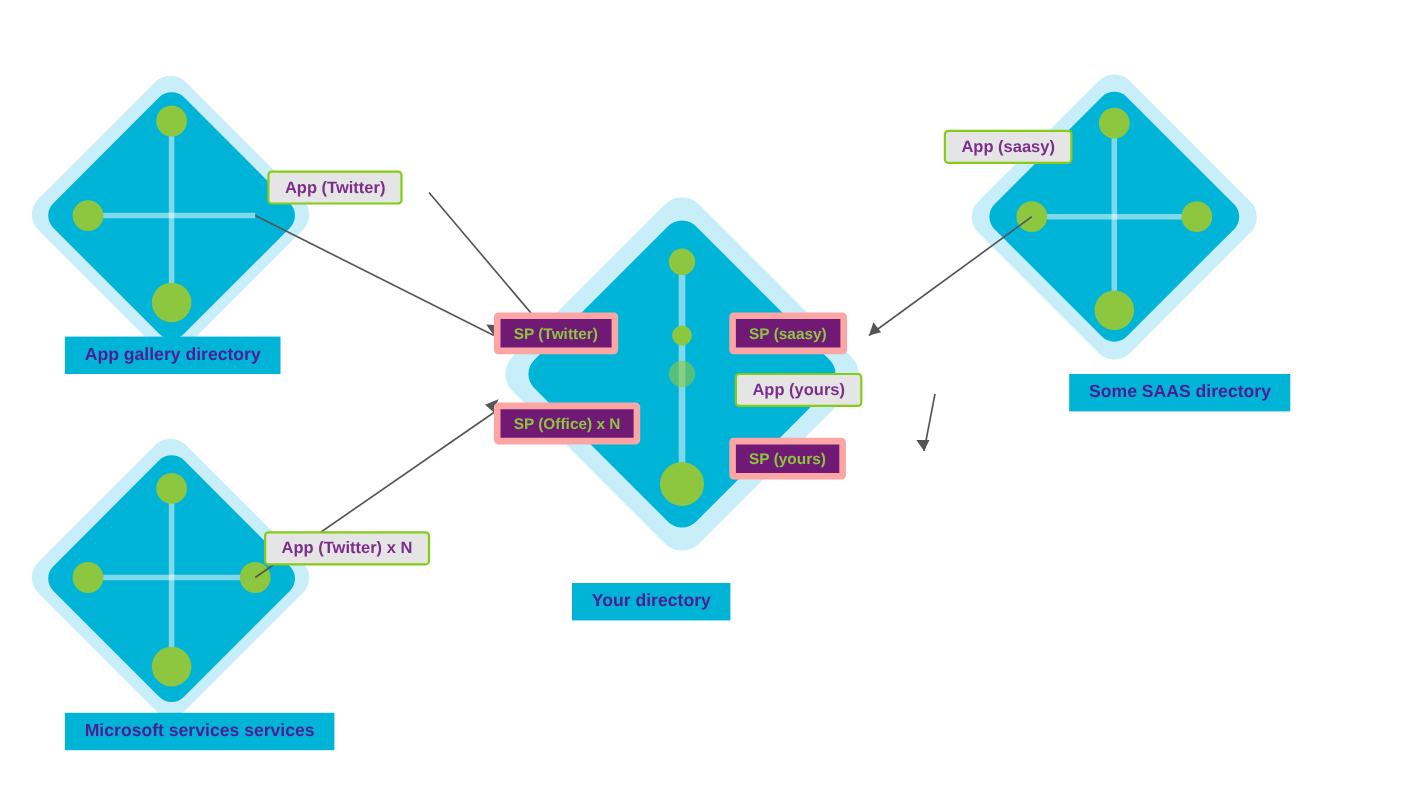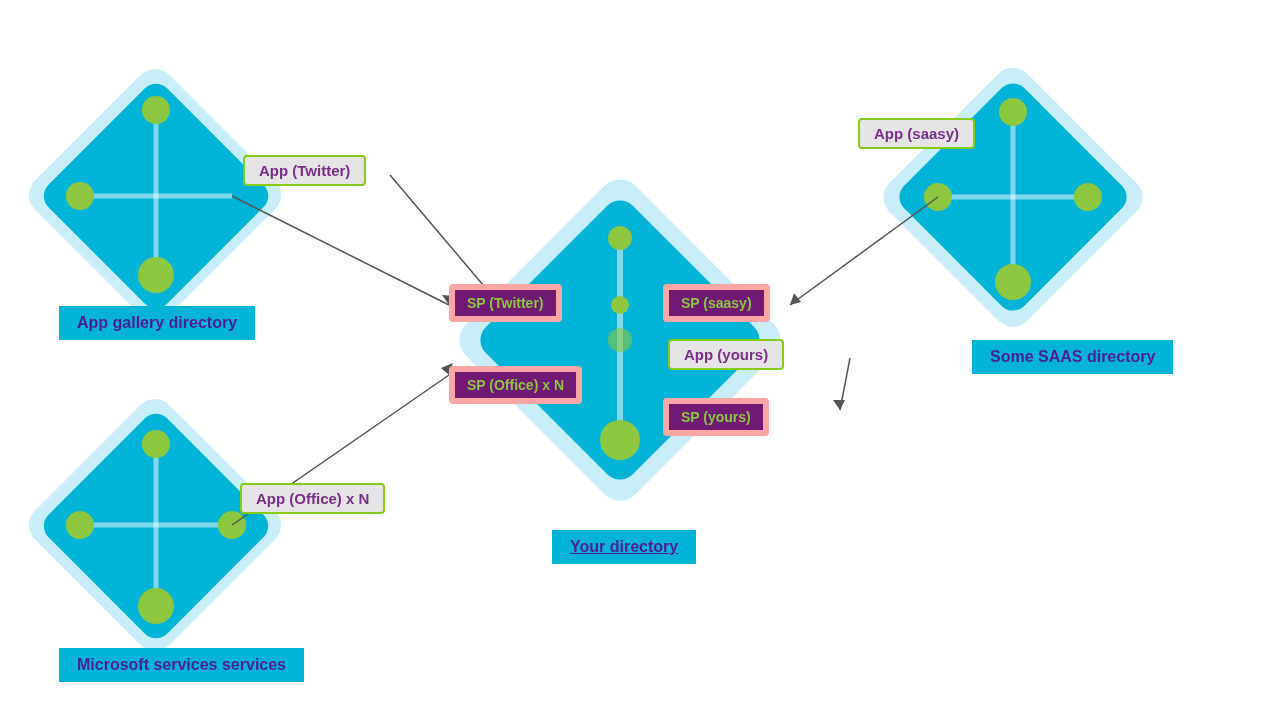--- a/index.html
+++ b/index.html
@@ -128,27 +128,27 @@
   <polygon points="840,410 833,400 845,400" fill="#555"></polygon>
 
   <circle cx="620" cy="305" r="9" fill="#8dc63f"></circle>
 
 </svg>
 
 <div class="dir-label" style="left:59px; top:306px;">App gallery directory</div>
 
 <div class="dir-label" style="left:59px; top:648px;">Microsoft services services</div>
 
-<div class="dir-label" style="left:552px; top:530px;text-decoration:underline;">Your directory</div>
+<div class="dir-label" style="left:520px; top:530px;">Your directory</div>
 
 <div class="dir-label" style="left:926px; top:340px;margin-left:46px;">Some SAAS directory</div>
 
 <div class="app-label purple" style="left:243px; top:155px;">App (Twitter)</div>
 
-<div class="app-label purple" style="left:240px; top:483px;">App (Office) x N</div>
+<div class="app-label purple" style="left:240px; top:483px;">App (Twitter) x N</div>
 
 <div class="app-label purple" style="left:858px; top:118px;">App (saasy)</div>
 
 <div class="app-label purple" style="left:668px; top:339px;">App (yours)</div>
 
 <div class="sp-label" style="left:449px; top:284px;">SP (Twitter)</div>
 
 <div class="sp-label" style="left:663px; top:284px;">SP (saasy)</div>
 
 <div class="sp-label" style="left:449px; top:354px;margin-top:12px;">SP (Office) x N</div>

